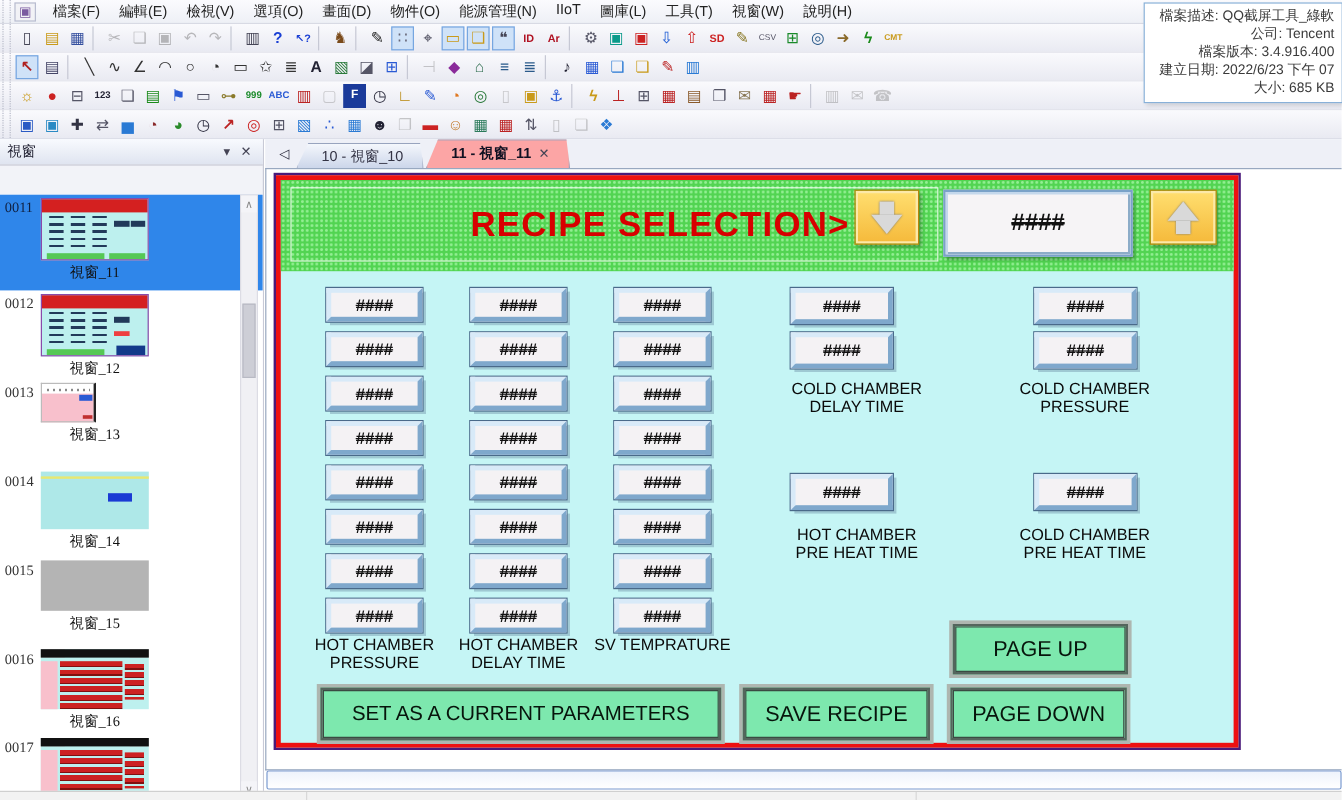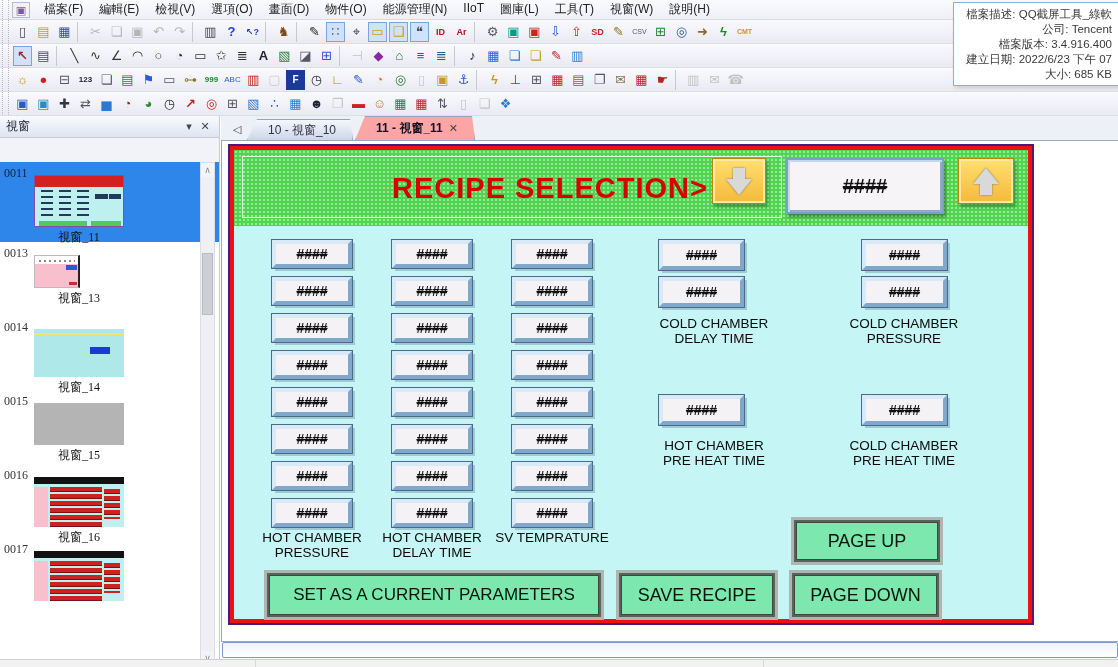--- a/index.html
+++ b/index.html
@@ -27,21 +27,21 @@
   
   .sidebar{position:absolute;left:0;top:116px;width:220px;height:551px;background:#f2f3f8;border-right:1px solid #c8cad6;}
   .sb-title{height:22px;background:linear-gradient(#f8fafe,#dfe4f0);border-bottom:1px solid #c8cad6;
     display:flex;align-items:center;padding:0 6px;}
   .sb-title-text{flex:1;font-size:12px;color:#223;}
   .sb-glyph{width:16px;text-align:center;color:#445;font-size:11px;cursor:default;}
   .sb-combo{position:absolute;left:2px;right:3px;top:24px;height:20px;background:#fff;border:1px solid #aab4c8;
     display:flex;align-items:center;padding:0 5px;}
   .sb-combo-text{flex:1;}
   .sb-list{position:absolute;left:0;top:46px;right:0;bottom:0;background:#fff;overflow:hidden;}
-  .witem{position:relative;height:74px;padding-top:13px;}
+  .witem{position:relative;height:74px;padding-top:3px;}
   .witem.sel{height:80px;background:#2f86ea;}
   .wnum{position:absolute;left:4px;top:4px;font-family:"Liberation Serif",serif;font-size:12px;color:#333;}
   .witem.sel .wnum{color:#102040;}
   .wthumb{margin-left:34px;}
   .wlabel{display:block;margin:2px 0 0 34px;width:90px;text-align:center;
     font-family:"Liberation Serif",serif;font-size:12px;color:#111;}
   .th-recipe,.th-recipe2{width:90px;height:52px;border:1px solid #8a4aaa;
     background:
       linear-gradient(#d42020 0 0) 0 0/100% 11px no-repeat,
       linear-gradient(#55c855 0 0) 2px 2px/70px 7px no-repeat,
@@ -249,21 +249,21 @@
   <span class="ico" style="color:#c99a1a">☼</span>
       <span class="ico" style="color:#cc2222">●</span>
       <span class="ico" style="color:#556">⊟</span>
       <span class="ico" style="color:#223;font-size:8px;font-weight:bold">123</span>
       <span class="ico" style="color:#556">❏</span>
       <span class="ico" style="color:#1a8a1a">▤</span>
       <span class="ico" style="color:#2a5ad4">⚑</span>
       <span class="ico" style="color:#556">▭</span>
       <span class="ico" style="color:#8a7a2a">⊶</span>
       <span class="ico" style="color:#1a8a2a;font-size:8px;font-weight:bold">999</span>
-      <span class="ico" style="color:#2a5ad4;font-size:8px;font-weight:normal">ABC</span>
+      <span class="ico" style="color:#2a5ad4;font-size:8px;font-weight:bold">ABC</span>
       <span class="ico" style="color:#bb2222">▥</span>
       <span class="ico dis" style="color:#888">▢</span>
       <span class="ico" style="color:#fff;background:#1a3a9a;font-size:10px;font-weight:bold">F</span>
       <span class="ico" style="color:#334">◷</span>
       <span class="ico" style="color:#b8860b;font-weight:bold">∟</span>
       <span class="ico" style="color:#2a5ad4">✎</span>
       <span class="ico" style="color:#e07820">◔</span>
       <span class="ico" style="color:#2a7a3a">◎</span>
       <span class="ico dis" style="color:#888">▯</span>
       <span class="ico" style="color:#c99a1a">▣</span>
@@ -331,20 +331,25 @@
     <span class="sb-glyph">✕</span>
   </div>
   <div class="sb-list">
 
       <div class="witem sel">
         <span class="wnum">0011</span>
         <div class="wthumb th-recipe"></div>
         <span class="wlabel">視窗_11</span>
       </div>
 
+      <div class="witem">
+        <span class="wnum">0012</span>
+        <div class="wthumb th-recipe2"></div>
+        <span class="wlabel">視窗_12</span>
+      </div>
 
       <div class="witem">
         <span class="wnum">0013</span>
         <div class="wthumb th-small"></div>
         <span class="wlabel">視窗_13</span>
       </div>
 
       <div class="witem">
         <span class="wnum">0014</span>
         <div class="wthumb th-cyan"></div>

